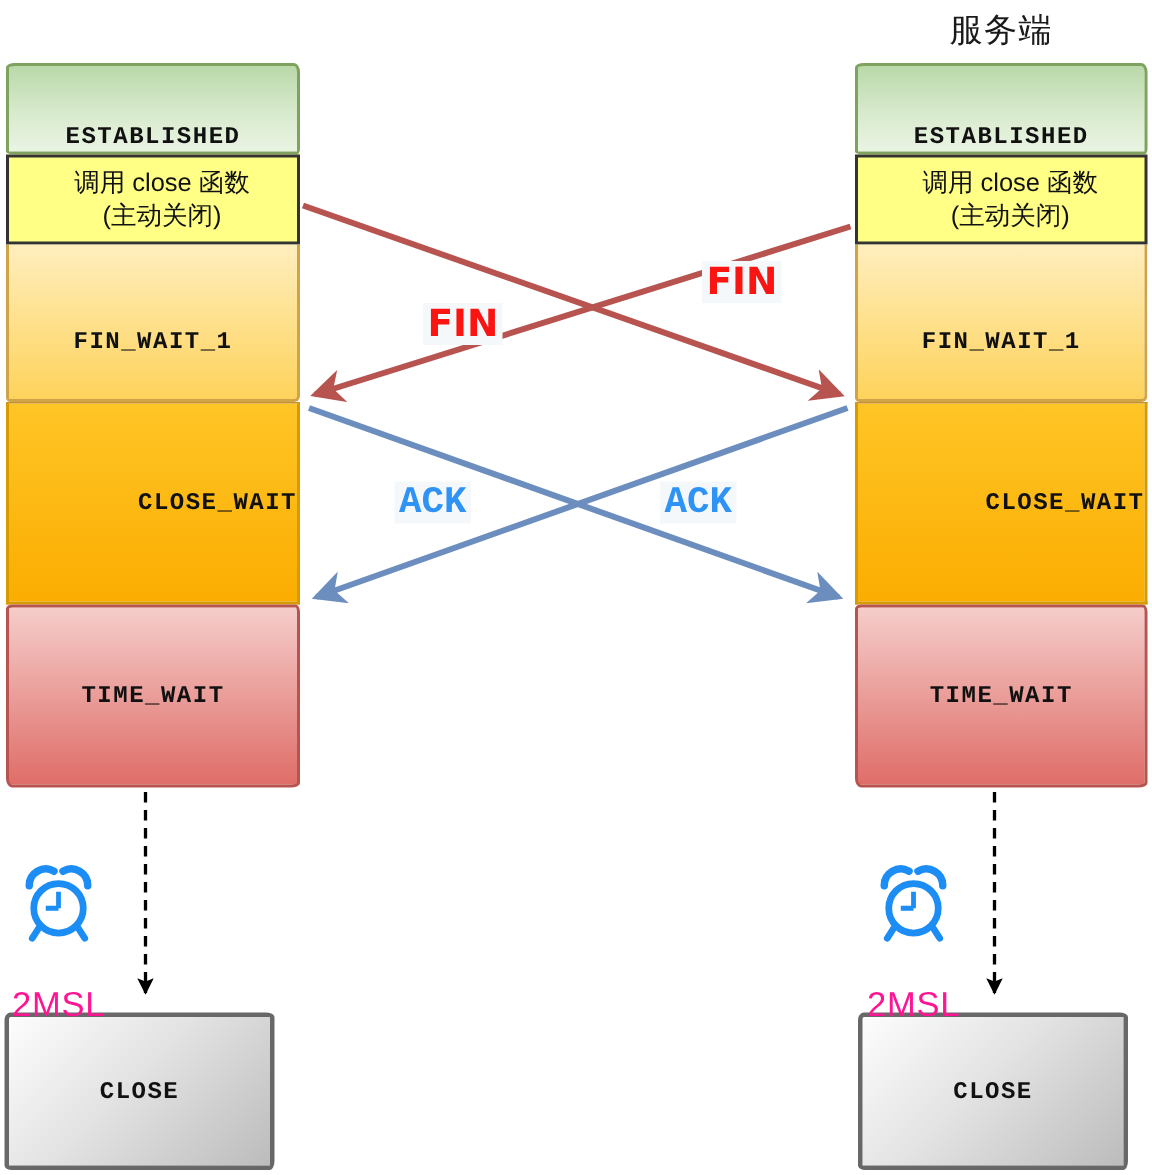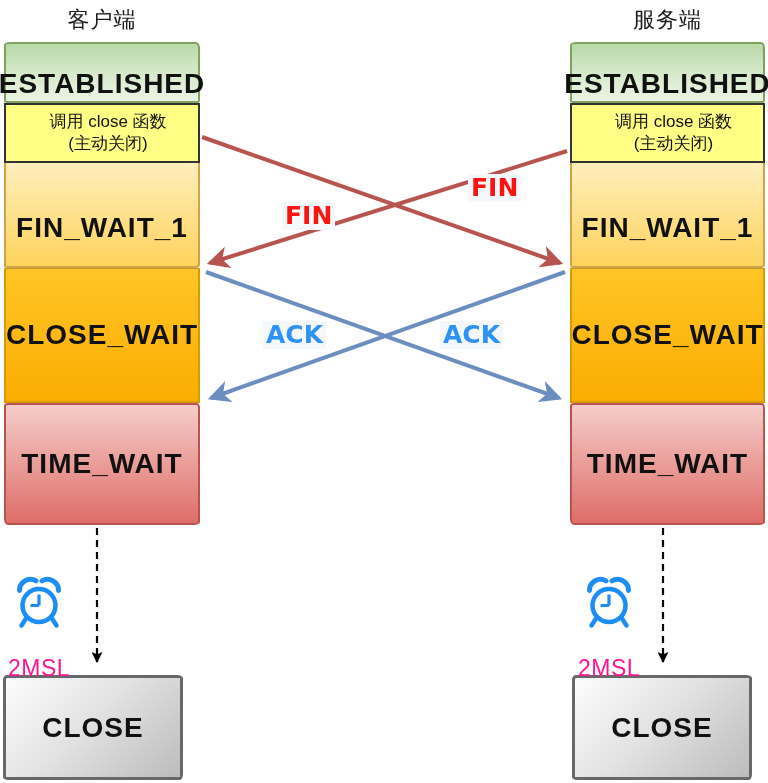--- a/index.html
+++ b/index.html
@@ -18,22 +18,22 @@
 
   .box{
     position:absolute;box-sizing:border-box;
     display:flex;align-items:center;justify-content:center;
     text-align:center;color:#111;
   }
   .colL{left:4px;width:196px;}
   .colR{left:570px;width:195px;}
 
   .state-label{
-    font-family:Liberation Sans, sans-serif;
-    font-weight:bold;font-size:28px;letter-spacing:1px;color:#111;
+    font-family:Liberation Mono, monospace;
+    font-weight:bold;font-size:16px;letter-spacing:1px;color:#111;
   }
 
   .b-established{
     top:42px;height:61px;
     background:linear-gradient(180deg,#b9d9a9 0%,#d8eacd 55%,#eaf4e3 100%);
     border:2px solid #7fa35f;
     border-radius:6px 4px 2px 5px / 3px 6px 4px 2px;
     align-items:flex-end;padding-bottom:1px;
   }
   .b-close-call{
@@ -47,21 +47,21 @@
   .b-fin-wait{
     top:163px;height:105px;
     background:linear-gradient(180deg,#ffeebd 0%,#fed35c 100%);
     border:2px solid #cfa348;border-top:none;
     border-radius:0 0 4px 3px;
     align-items:center;padding-top:27px;
   }
   .b-close-wait{
     top:268px;height:135px;
     background:linear-gradient(180deg,#ffc526 0%,#fbad01 100%);
-    border:2px solid #d79b00;border-top:1px solid #c8922d;
+    border:2px solid #d79b00;border-top:1px solid #c8922d;justify-content:flex-end;
   }
   .b-time-wait{
     top:403px;height:122px;
     background:linear-gradient(180deg,#f5cdca 0%,#df6d68 100%);
     border:2.5px solid #b85450;
     border-radius:4px 3px 6px 4px / 3px 5px 3px 6px;
   }
   .b-close{
     top:675px;height:105px;
     background:linear-gradient(135deg,#fdfdfd 0%,#e3e3e3 45%,#bcbcbc 100%);
@@ -72,21 +72,21 @@
   .b-close.cR{left:572px;width:180px;}
 
   
   .msg-label{
     position:absolute;z-index:6;
     font-family:"DejaVu Sans", sans-serif;
     font-weight:bold;font-size:25px;line-height:28px;
     background:#f5f8fa;padding:0 3px;margin-top:35px;
   }
   .msg-fin{color:#fa1412;}
-  .msg-ack{color:#2e93f5;}
+  .msg-ack{color:#2e93f5;font-family:Liberation Mono, monospace;}
   .l-fin-left{left:282px;top:167px;}
   .l-fin-right{left:468px;top:139px;}
   .l-ack-left{left:263px;top:286px;}
   .l-ack-right{left:440px;top:286px;}
 
   
   .timer{
     position:absolute;width:62px;text-align:center;z-index:6;
   }
   .timer.tL{left:8px;top:576px;}
@@ -119,21 +119,20 @@
     <line x1="202" y1="137" x2="560" y2="263" stroke="#b85450" stroke-width="4" marker-end="url(#arrow-red)"></line>
     <line x1="567" y1="151" x2="210" y2="263" stroke="#b85450" stroke-width="4" marker-end="url(#arrow-red)"></line>
 
     <line x1="206" y1="272" x2="559" y2="398" stroke="#6c8ebf" stroke-width="4" marker-end="url(#arrow-blue)"></line>
     <line x1="565" y1="272" x2="211" y2="398" stroke="#6c8ebf" stroke-width="4" marker-end="url(#arrow-blue)"></line>
 
     <line x1="97" y1="528" x2="97" y2="662" stroke="#000000" stroke-width="2.2" stroke-dasharray="7 5" marker-end="url(#arrow-black)"></line>
     <line x1="663" y1="528" x2="663" y2="662" stroke="#000000" stroke-width="2.2" stroke-dasharray="7 5" marker-end="url(#arrow-black)"></line>
   </svg>
 
-  <div class="col-title t-client">客户端</div>
   <div class="col-title t-server">服务端</div>
 
   <div class="box colL b-established">
     <span class="state-label">ESTABLISHED</span>
   </div>
   <div class="box colL b-close-call">
     <span>调用 close 函数</span>
     <span>(主动关闭)</span>
   </div>
   <div class="box colL b-fin-wait">

